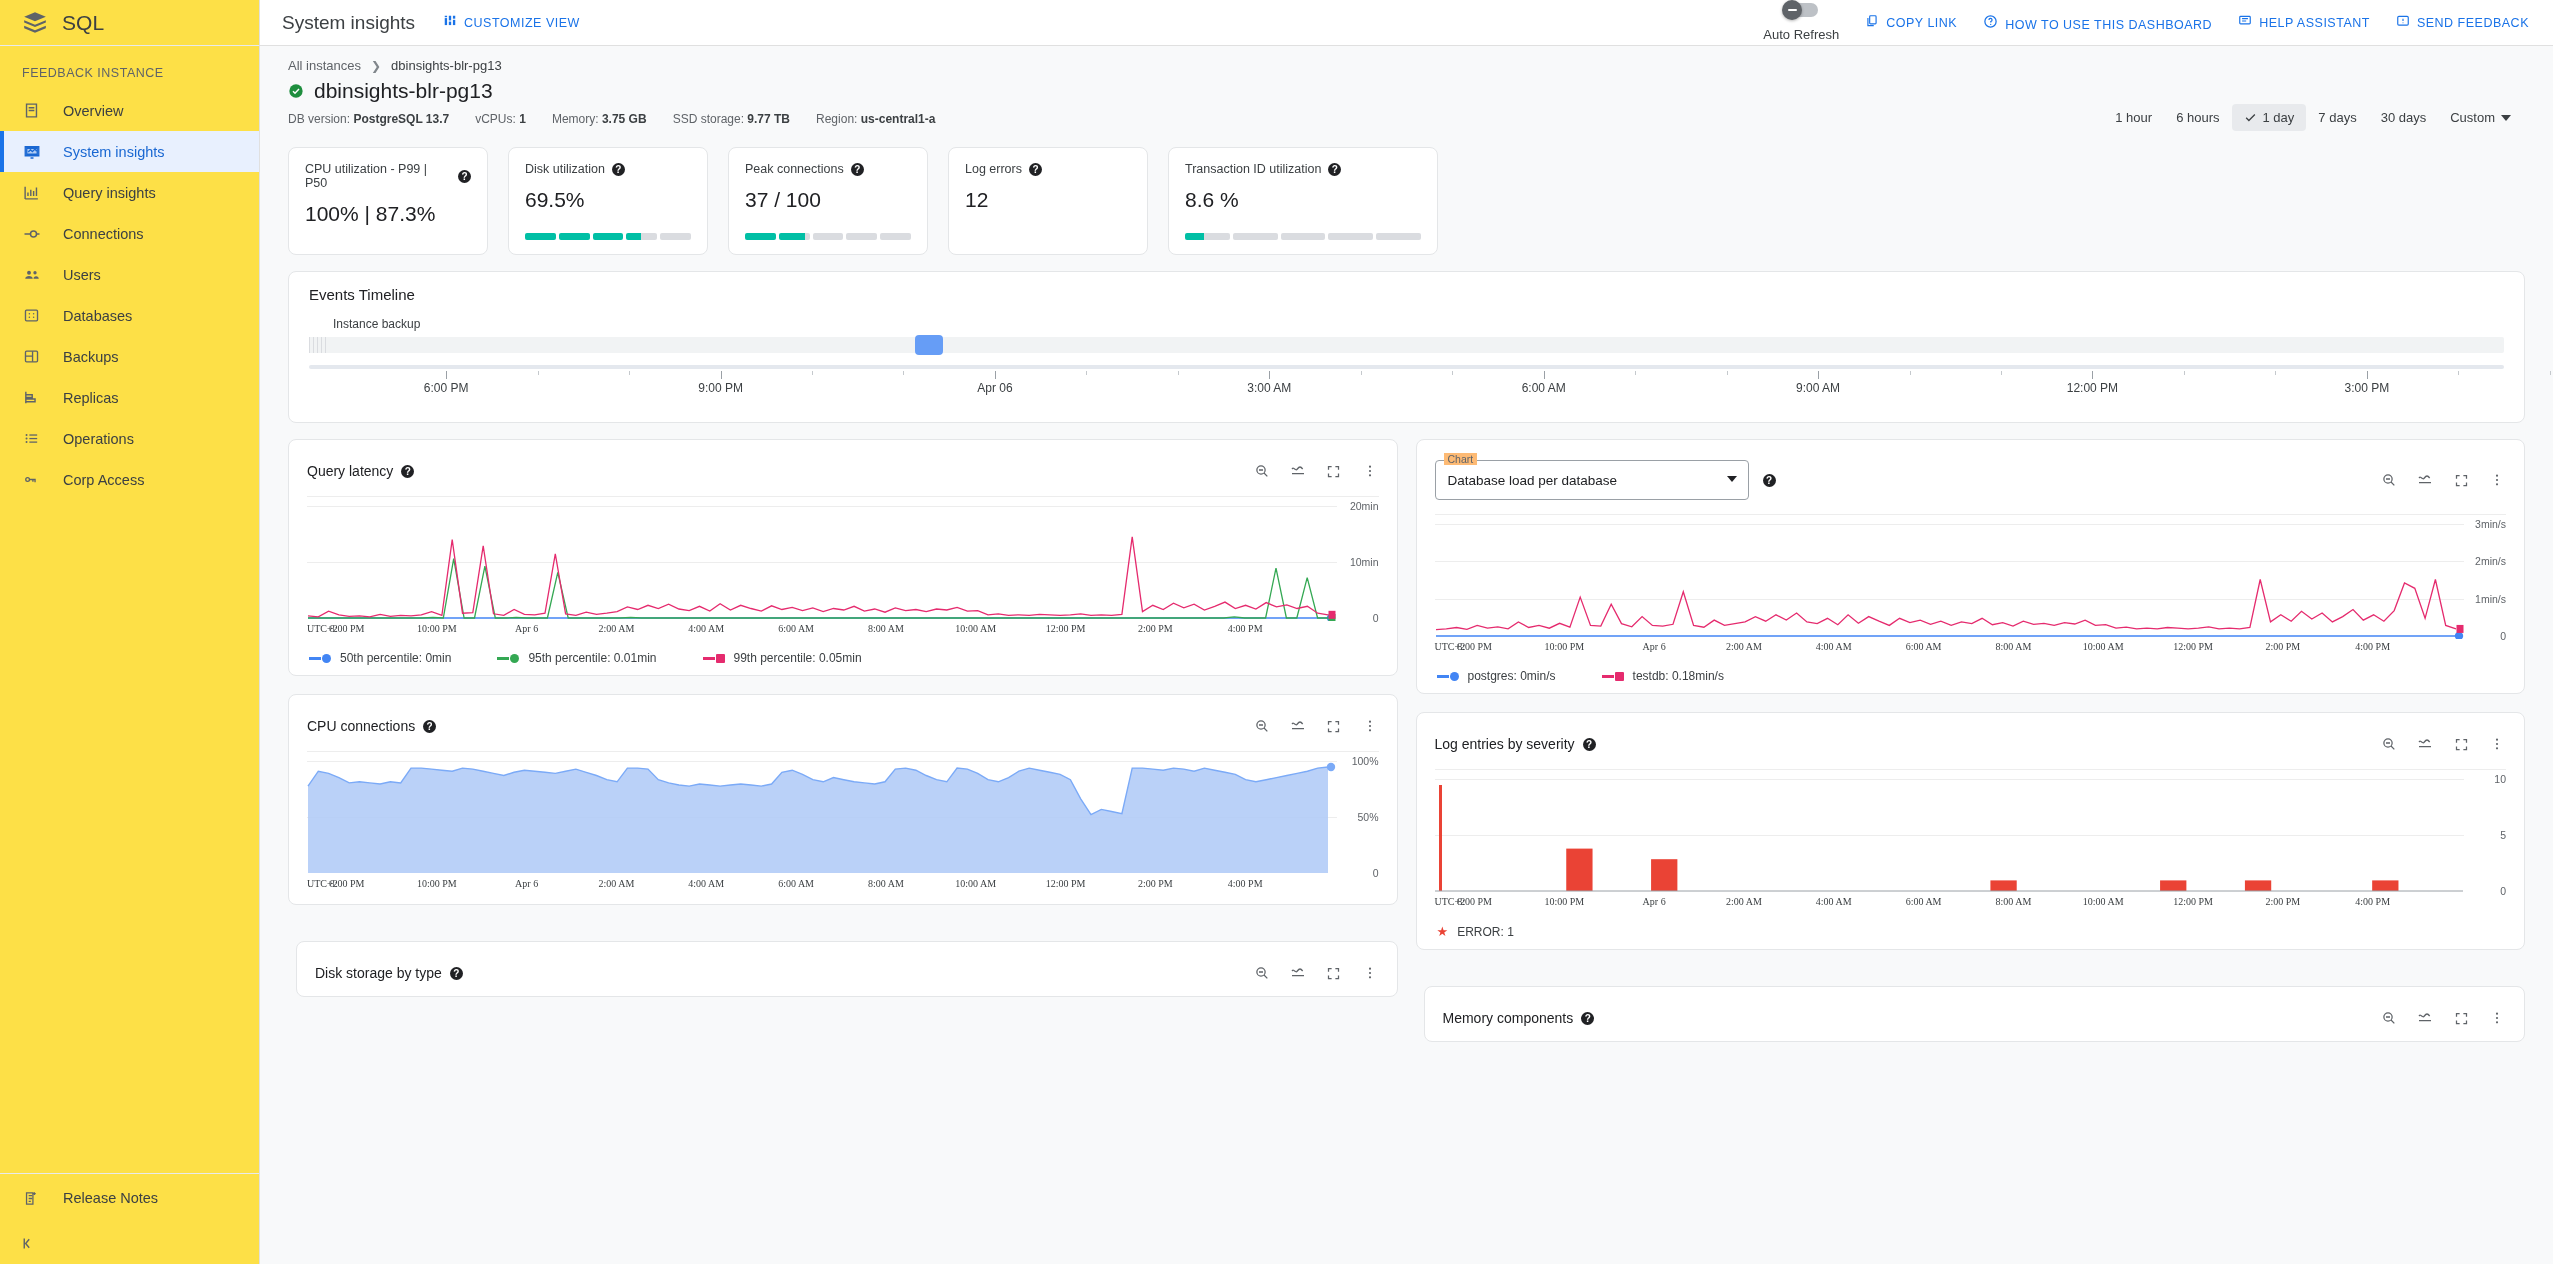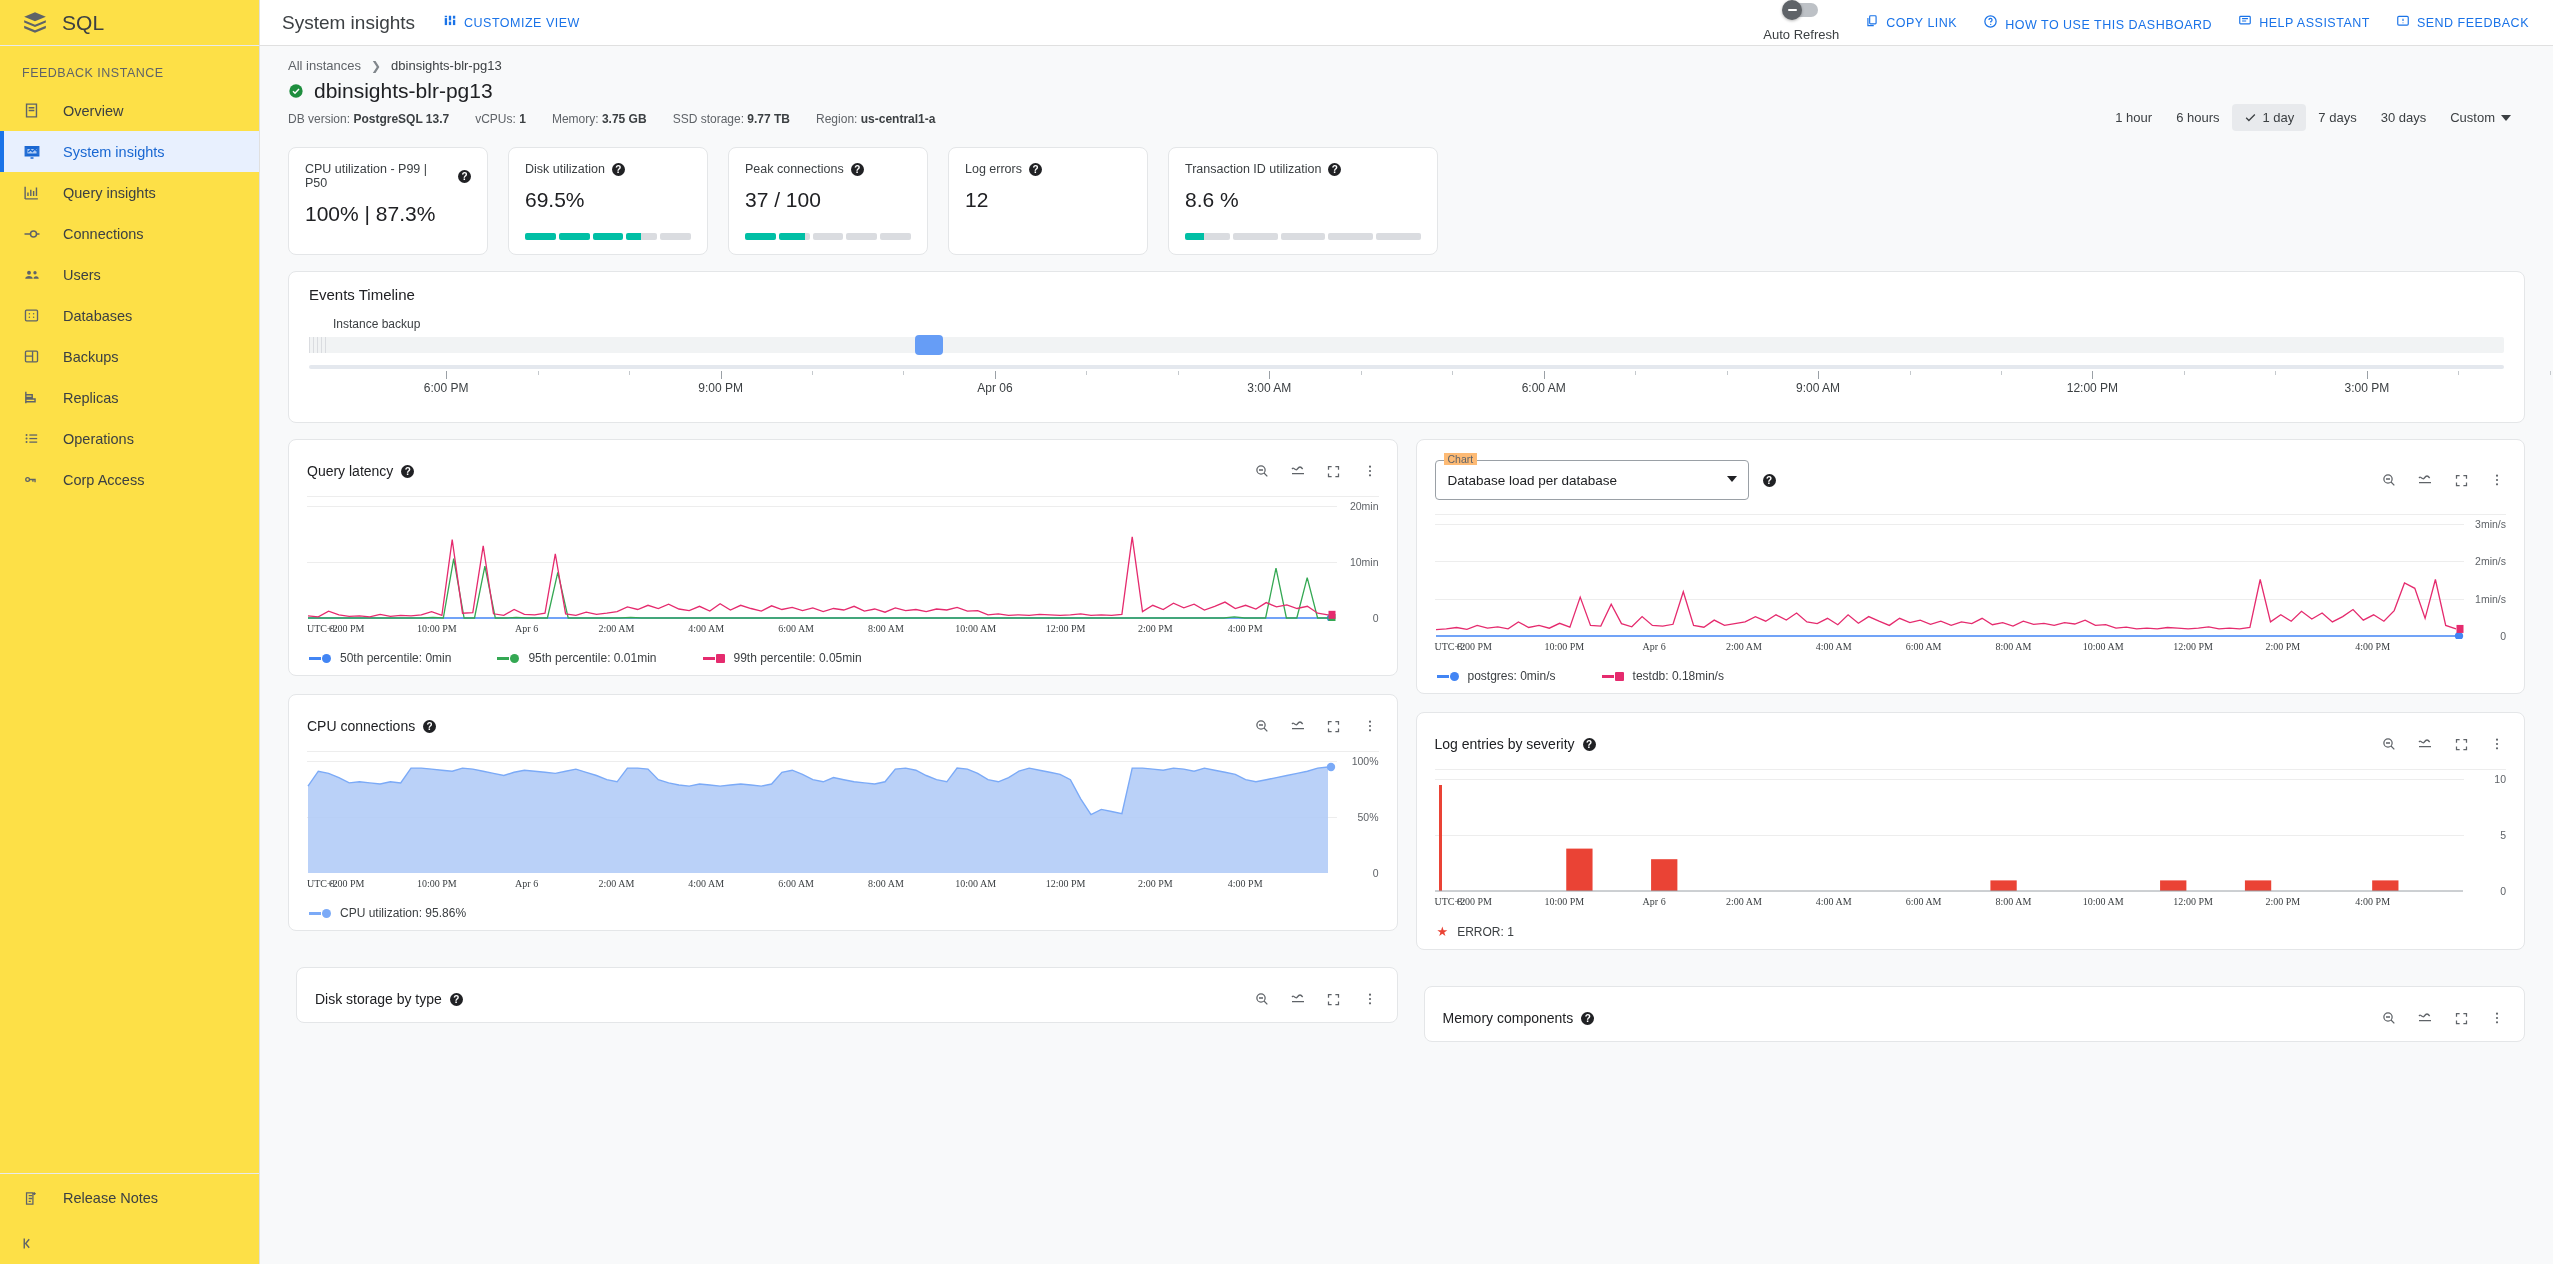--- a/index.html
+++ b/index.html
@@ -642,29 +642,20 @@
                 <span style="left: 219.636px;">Apr 6</span>
                 <span style="left: 309.455px;">2:00 AM</span>
                 <span style="left: 399.273px;">4:00 AM</span>
                 <span style="left: 489.091px;">6:00 AM</span>
                 <span style="left: 578.909px;">8:00 AM</span>
                 <span style="left: 668.727px;">10:00 AM</span>
                 <span style="left: 758.545px;">12:00 PM</span>
                 <span style="left: 848.364px;">2:00 PM</span>
                 <span style="left: 938.182px;">4:00 PM</span>
               </div>
-            <div class="legend" id="legend-cpu-utilization">
-                <div class="lg">
-                  <span class="lg-sw">
-                    <i style="background:#7baaf7"></i>
-                    <b class="" style="background:#7baaf7"></b>
-                  </span>
-                  <span>CPU utilization: 95.86%</span>
-                </div>
-              </div>
           </div>
 
           <div class="panel bottom-card bottom-cut">
             <div class="chart-head">
               <div class="chart-title">
                 <span>Disk storage by type</span>
                 <span class="help-ico">?</span>
               </div>
               <div class="chart-tools">
                 <span class="tool">

